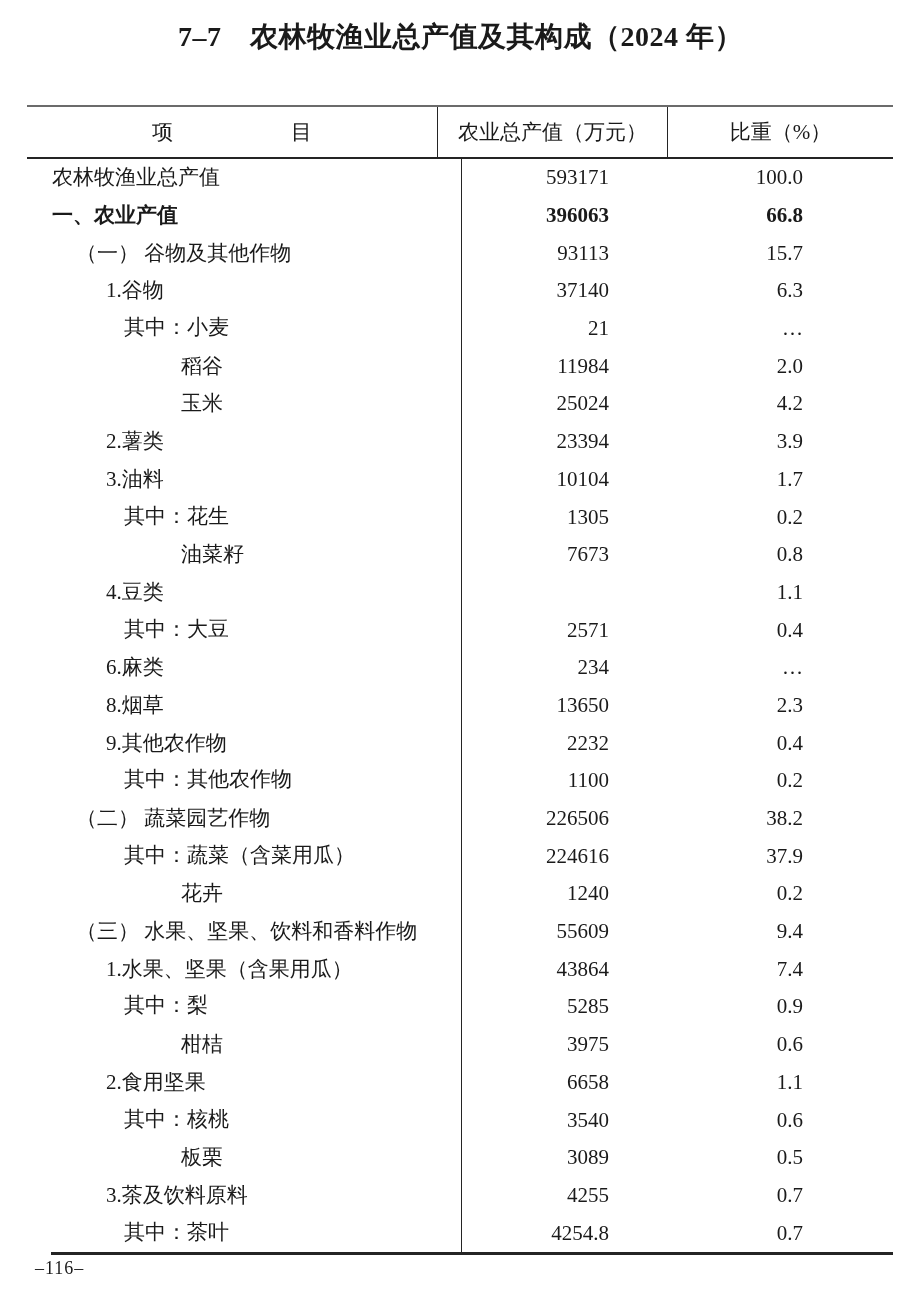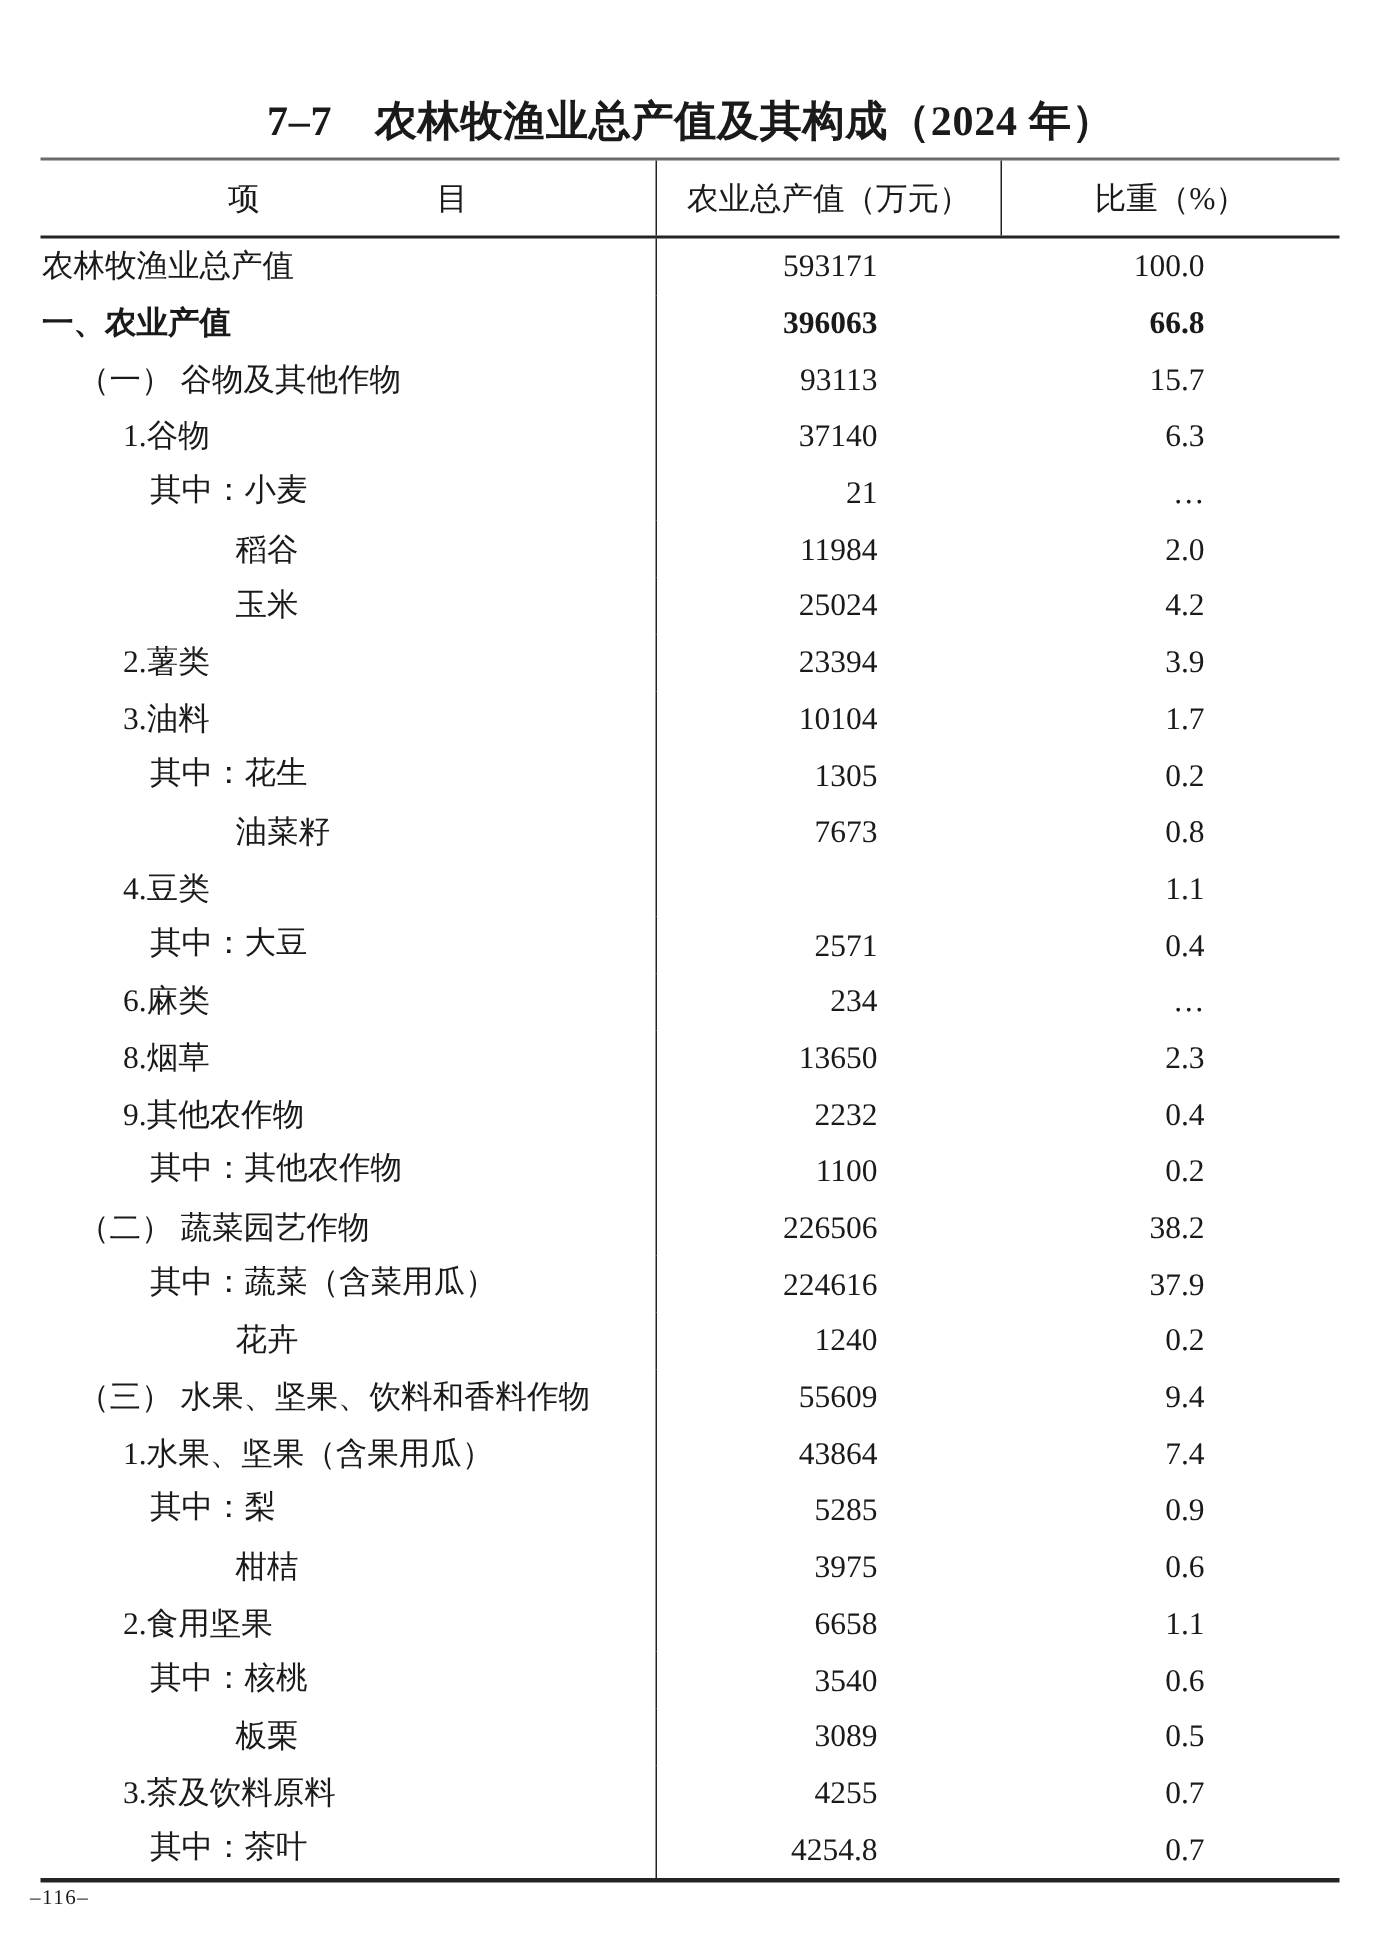--- a/index.html
+++ b/index.html
@@ -17,21 +17,20 @@
   }
   .title {
     position: absolute;
     top: 18px; left: 0;
     width: 100%;
     text-align: center;
     font-size: 28px;
     font-weight: 700;
     letter-spacing: 0.5px;
     white-space: pre;
-    margin-top: 44px;
   }
   .table {
     position: absolute;
     left: 27px; top: 105px;
     width: 866px;
     border-top: 2px solid #6b6b6b;
   }
   .thead {
     display: flex;
     height: 50px;
@@ -40,42 +39,42 @@
   .th {
     box-sizing: border-box;
     display: flex;
     align-items: center;
     justify-content: center;
     font-size: 21px;
   }
   .th1 { width: 411px; border-right: 1.5px solid #242424; column-gap: 118px; }
   .th2 { width: 230px; border-right: 1.5px solid #242424; }
   .th3 { flex: 1; }
-  .tbody { border-bottom: 3px solid #242424; }
+  .tbody { border-bottom: 3px solid #242424; margin-left: 24px; }
   .trow { display: flex; height: 37.7px; }
   .td {
     box-sizing: border-box;
     display: flex;
     align-items: center;
     font-size: 21px;
     line-height: 1;
   }
   .td1 { width: 411px; border-right: 1.5px solid #242424; }
   .td2 { width: 230px; justify-content: flex-end; padding-right: 83px; }
   .td3 { flex: 1; justify-content: flex-end; padding-right: 90px; }
   .ind0 { padding-left: 1px; }
   .ind1 { padding-left: 25px; }
   .ind2 { padding-left: 55px; }
   .ind3 { padding-left: 73px; font-family: Liberation Mono, monospace; }
   .ind4 { padding-left: 130px; }
   .bold { font-weight: 700; }
   .footer {
     position: absolute;
-    left: 20px; top: 1258px;
-    font-size: 14px;
+    left: 35px; top: 1258px;
+    font-size: 18px;
     letter-spacing: 1px;
   }
 </style>
 </head>
 <body>
 
 <div class="page">
 
   <div class="title">7–7　农林牧渔业总产值及其构成（2024 年）</div>
 

